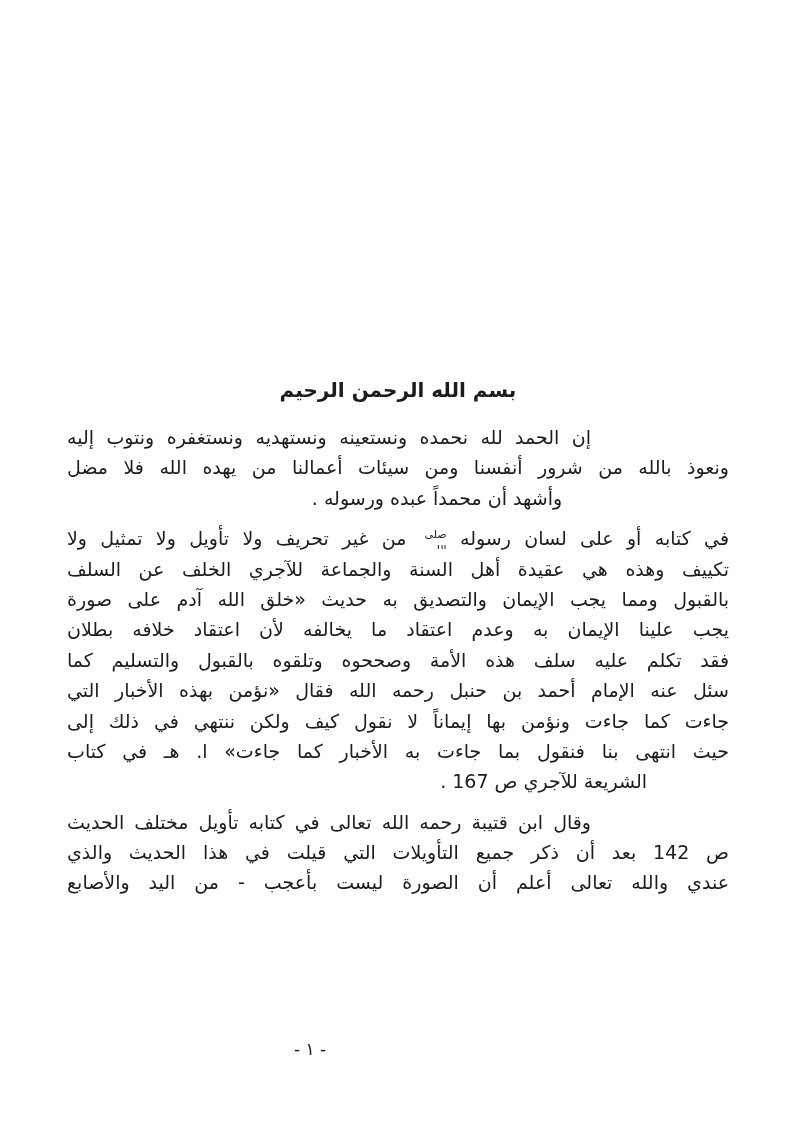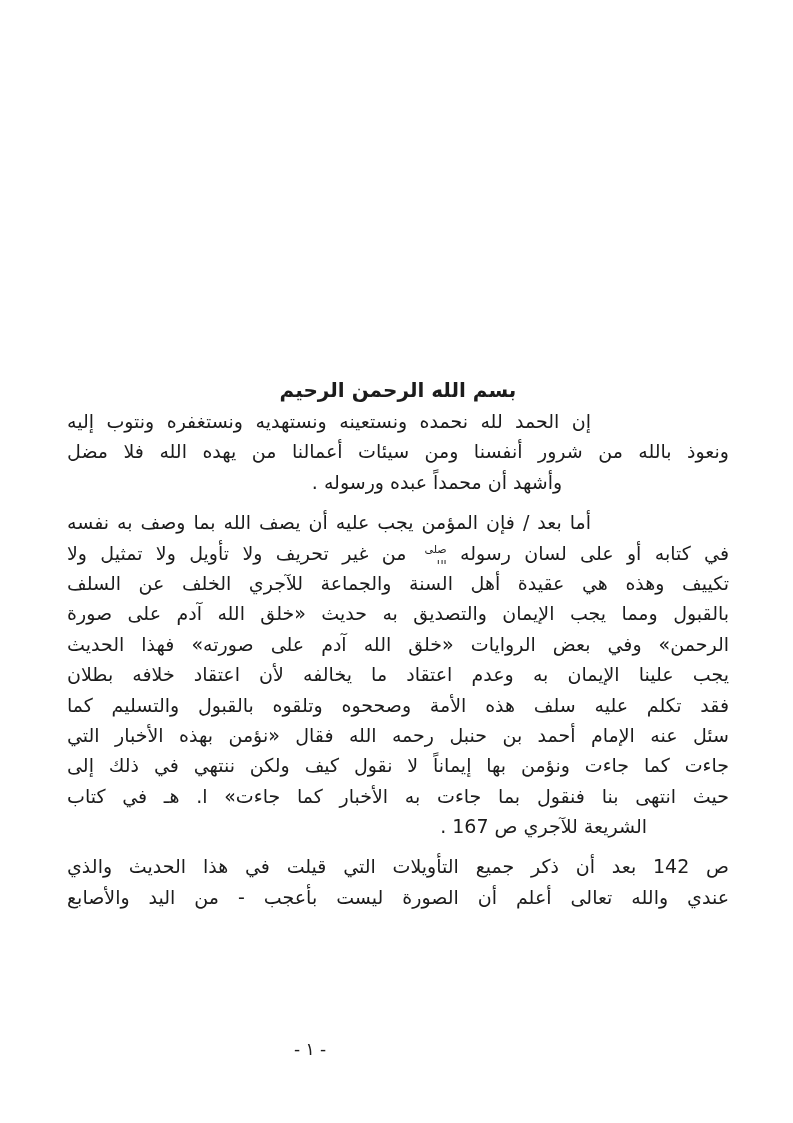--- a/index.html
+++ b/index.html
@@ -21,20 +21,21 @@
     position: absolute;
     top: 374px;
     right: 64px;
     width: 662px;
   }
   .basmala {
     text-align: center;
     font-size: 20px;
     font-weight: 700;
     line-height: 32px;
+    margin-bottom: 16px;
     letter-spacing: 0.5px;
   }
   .para {
     margin: 0 0 10px 0;
     padding: 0;
   }
   .line {
     font-size: 19px;
     line-height: 30.4px;
     height: 30.4px;
@@ -91,38 +92,37 @@
 
     <div class="basmala">بسم الله الرحمن الرحيم</div>
 
     <div class="para">
       <div class="line first-line">إن الحمد لله نحمده ونستعينه ونستهديه ونستغفره ونتوب إليه</div>
       <div class="line">ونعوذ بالله من شرور أنفسنا ومن سيئات أعمالنا من يهده الله فلا مضل</div>
       <div class="line p1-last">وأشهد أن محمداً عبده ورسوله .</div>
     </div>
 
     <div class="para">
-      <div class="line first-line">أما بعد / فإن المؤمن يجب عليه أن يصف الله بما وصف به نفسه</div>
       <div class="line">
         <span>في كتابه أو على لسان رسوله</span>
         <span class="saw">صلى الله عليه وسلم</span>
         <span>من غير تحريف ولا تأويل ولا تمثيل ولا</span>
       </div>
       <div class="line">تكييف وهذه هي عقيدة أهل السنة والجماعة للآجري الخلف عن السلف</div>
       <div class="line">بالقبول ومما يجب الإيمان والتصديق به حديث «خلق الله آدم على صورة</div>
-      <div class="line">الرحمن» وفي بعض الروايات «خلق الله آدم على صورته» فهذا الحديث</div>
       <div class="line">يجب علينا الإيمان به وعدم اعتقاد ما يخالفه لأن اعتقاد خلافه بطلان</div>
       <div class="line">فقد تكلم عليه سلف هذه الأمة وصححوه وتلقوه بالقبول والتسليم كما</div>
       <div class="line">سئل عنه الإمام أحمد بن حنبل رحمه الله فقال «نؤمن بهذه الأخبار التي</div>
       <div class="line">جاءت كما جاءت ونؤمن بها إيماناً لا نقول كيف ولكن ننتهي في ذلك إلى</div>
       <div class="line">حيث انتهى بنا فنقول بما جاءت به الأخبار كما جاءت» ا. هـ في كتاب</div>
       <div class="line p2-last">الشريعة للآجري ص 167 .</div>
     </div>
 
     <div class="para">
+      <div class="line first-line">وقال ابن قتيبة رحمه الله تعالى في كتابه تأويل مختلف الحديث</div>
       <div class="line">ص 142 بعد أن ذكر جميع التأويلات التي قيلت في هذا الحديث والذي</div>
       <div class="line">عندي والله تعالى أعلم أن الصورة ليست بأعجب - من اليد والأصابع</div>
     </div>
 
   </div>
 
   <div class="page-number">- ١ -</div>
 
 </div>
 

